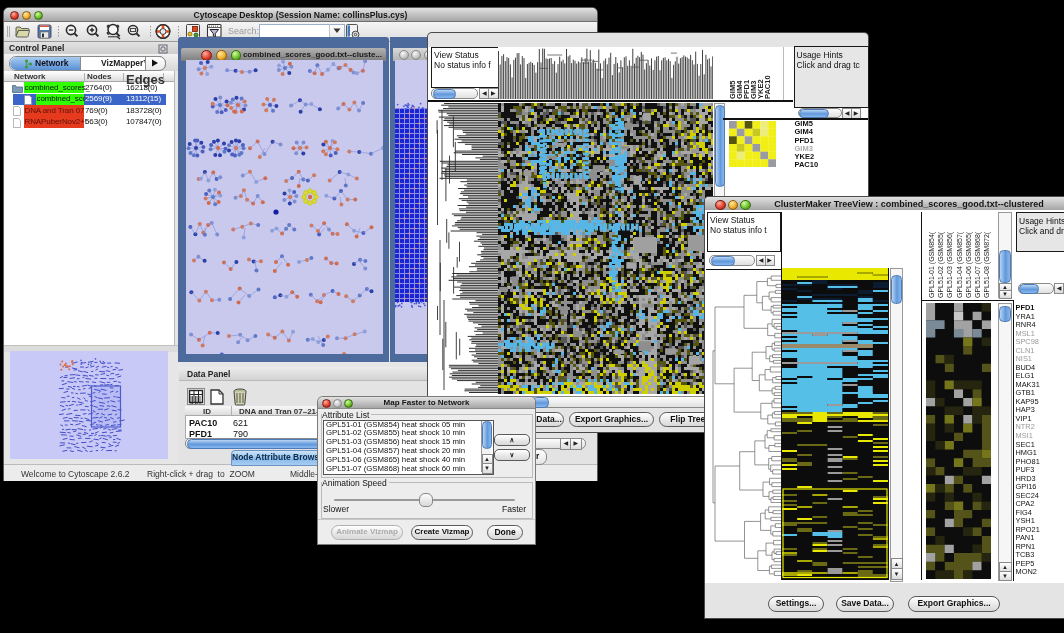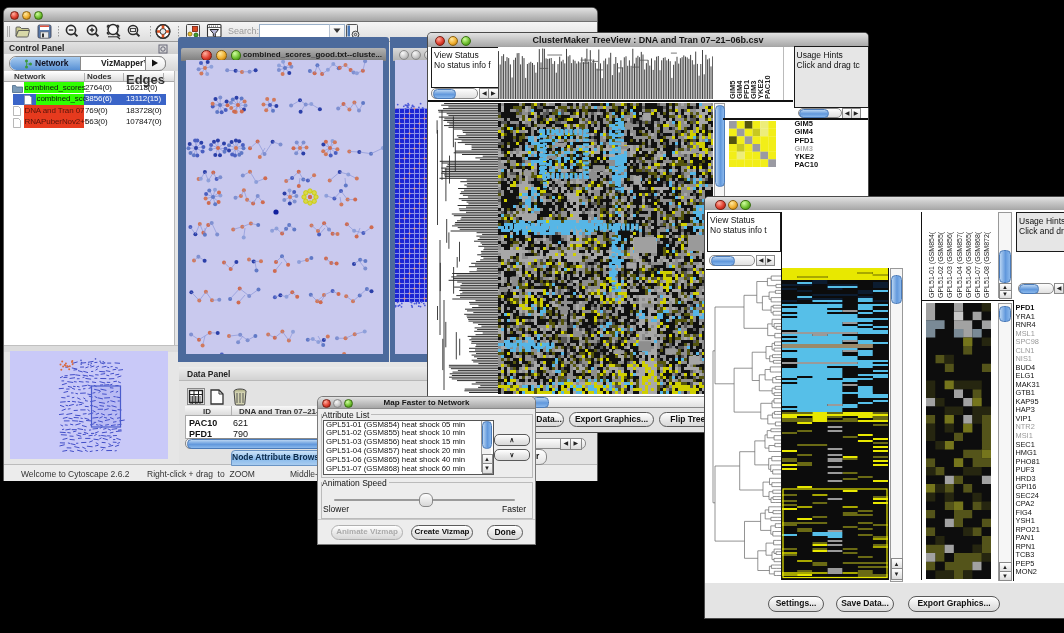--- a/index.html
+++ b/index.html
@@ -22,20 +22,21 @@
 svg{position:absolute;display:block}
 .rot{font-weight:bold;fill:#222}
 </style></head><body>
 <div id="page">
 
 <div class="ab" style="left:4px;top:8px;width:593px;height:472px;background:#e6e6e6;border-radius:5px 5px 0 0;box-shadow:0 0 0 1px #5a5a5a">
   <div class="tbar ab" style="left:0;top:0;width:593px;height:13px;border-radius:5px 5px 0 0;border-bottom:1px solid #6f6f6f">
     <div class="lt lr" style="left:6px;top:3px;width:7px;height:7px"></div>
     <div class="lt ly" style="left:18px;top:3px;width:7px;height:7px"></div>
     <div class="lt lg" style="left:30px;top:3px;width:7px;height:7px"></div>
+    <div class="ttl" style="top:2px;font-size:8.6px">Cytoscape Desktop (Session Name: collinsPlus.cys)</div>
   </div>
 
   <div class="ab" style="left:0;top:14px;width:593px;height:19px;background:linear-gradient(#f5f5f5,#dedede);border-bottom:1px solid #9a9a9a"></div>
   <svg style="left:0;top:14px" width="400" height="19" viewBox="0 0 400 19">
     <g stroke="#aaa" stroke-width="1">
           <path d="M3.5 4v11M5.5 4v11"></path>
         </g>
     <g transform="translate(11,2)">
           <path d="M1 12 L1 4 Q1 3 2 3 L5 3 L6.5 4.5 L13 4.5 Q14 4.5 14 5.5 L14 6.5 L3.5 6.5 Z" fill="#c9c98e" stroke="#555" stroke-width="0.9"></path>
           <path d="M3.5 6.5 L14.5 6.5 L13 12.5 Q12.8 13 12 13 L2 13 Q1 13 1.2 12 Z" fill="#d8d8a8" stroke="#555" stroke-width="0.9"></path>
@@ -147,21 +148,21 @@
     <span style="position:absolute;left:20.5px;top:0.5px">combined_scores_</span>
     <span style="position:absolute;left:81px;top:0.5px">2764(0)</span>
     <span style="position:absolute;left:122px;top:0.5px">16218(0)</span>
   </div>
   <div class="ab" style="left:8.5px;top:85.5px;width:153px;height:11.5px;background:#3a64c8;font-size:8px;letter-spacing:-0.1px;color:#fff">
     <svg style="left:11px;top:1px" width="8" height="10" viewBox="0 0 8 10">
           <path d="M0.5 9.5v-9h5l2 2v7Z" fill="#fff" stroke="#889" stroke-width="0.7"></path>
         </svg>
     <div class="ab" style="left:23px;top:0.2px;width:48.2px;height:11px;background:#2fff00"></div>
     <span style="position:absolute;left:24px;top:0.5px;color:#111">combined_sco</span>
-    <span style="position:absolute;left:72.5px;top:0.5px">3856(6)</span>
+    <span style="position:absolute;left:72.5px;top:0.5px">2569(9)</span>
     <span style="position:absolute;left:113.5px;top:0.5px">13112(15)</span>
   </div>
   <div class="ab" style="left:0;top:97px;width:152px;height:11.5px;font-size:8px;letter-spacing:-0.1px;color:#111">
     <svg style="left:9px;top:1px" width="8" height="10" viewBox="0 0 8 10">
           <path d="M0.5 9.5v-9h5l2 2v7Z" fill="#fff" stroke="#999" stroke-width="0.7"></path>
         </svg>
     <div class="ab" style="left:19.5px;top:0;width:60px;height:11.5px;background:#e63a1e"></div>
     <span style="position:absolute;left:20.5px;top:0.5px;color:#58140a">DNA and Tran 07</span>
     <span style="position:absolute;left:81px;top:0.5px">769(0)</span>
     <span style="position:absolute;left:122px;top:0.5px">183728(0)</span>
@@ -1240,26 +1241,20 @@
         <circle cx="406.2" cy="105.3" r="0.9" fill="#4a58d8"></circle>
         <circle cx="407.4" cy="105.5" r="0.9" fill="#4a58d8"></circle>
         <circle cx="418.9" cy="302.8" r="0.9" fill="#4a58d8"></circle>
         <circle cx="401.8" cy="303.4" r="0.9" fill="#4a58d8"></circle>
         <circle cx="418.9" cy="107.3" r="0.9" fill="#4a58d8"></circle>
         <circle cx="416.6" cy="302.3" r="0.9" fill="#4a58d8"></circle>
       </svg>
 </div>
 
 <div class="ab" style="left:428px;top:33px;width:440px;height:399px;background:#e4e4e4;border-radius:4px 4px 0 0;box-shadow:0 0 0 1px #4a4a4a">
-  <div class="tbar ab" style="left:0;top:0;width:440px;height:13.5px;border-radius:4px 4px 0 0;border-bottom:1px solid #6f6f6f">
-    <div class="lt lr" style="left:6.5px;top:2.5px;width:8.5px;height:8.5px"></div>
-    <div class="lt ly" style="left:19.5px;top:2.5px;width:8.5px;height:8.5px"></div>
-    <div class="lt lg" style="left:32.5px;top:2.5px;width:8.5px;height:8.5px"></div>
-    <div class="ttl" style="top:2px;font-size:9px">ClusterMaker TreeView : DNA and Tran 07–21–06b.csv</div>
-  </div>
   <div class="ab" style="left:0;top:14px;width:440px;height:360px;background:#fff"></div>
 
   <div class="wbox" style="left:3px;top:14px;width:66px;height:39px">
     <span style="position:absolute;left:2px;top:2px;font-size:8.5px">View Status</span>
     <span style="position:absolute;left:2px;top:12px;font-size:8.5px;white-space:nowrap">No status info f</span>
   </div>
   <div class="pill" style="left:3px;top:54.5px;width:45px;height:9px"></div>
   <div class="thumb" style="left:4.5px;top:55.5px;width:21px;height:8px"></div>
   <div class="sbtn" style="left:51px;top:54.5px;width:8.5px;height:9.5px;line-height:9.5px">◀</div>
   <div class="sbtn" style="left:60px;top:54.5px;width:8.5px;height:9.5px;line-height:9.5px">▶</div>
@@ -1393,20 +1388,21 @@
   <div class="btn" style="left:84px;top:379px;width:50px;height:13px;line-height:12px">Save Data...</div>
   <div class="btn" style="left:141px;top:379px;width:83px;height:13px;line-height:12px">Export Graphics...</div>
   <div class="btn" style="left:231px;top:379px;width:84px;height:13px;line-height:12px">Flip Tree Nodes</div>
 </div>
 
 <div class="ab" style="left:705px;top:197px;width:367px;height:421px;background:#e4e4e4;border-radius:4px 4px 0 0;box-shadow:0 0 0 1px #4a4a4a">
   <div class="tbar ab" style="left:0;top:0;width:367px;height:13px;border-radius:4px 0 0 0;border-bottom:1px solid #6f6f6f">
     <div class="lt lr" style="left:10px;top:2.5px;width:8.5px;height:8.5px"></div>
     <div class="lt ly" style="left:22.5px;top:2.5px;width:8.5px;height:8.5px"></div>
     <div class="lt lg" style="left:35px;top:2.5px;width:8.5px;height:8.5px"></div>
+    <div class="ab" style="left:48px;top:1.5px;width:312px;text-align:center;font-weight:bold;font-size:9px;color:#151515;white-space:nowrap">ClusterMaker TreeView : combined_scores_good.txt--clustered</div>
   </div>
   <div class="ab" style="left:0;top:13px;width:367px;height:373px;background:#fff"></div>
 
   <div class="wbox" style="left:2px;top:15px;width:72px;height:38px">
     <span style="position:absolute;left:2px;top:2px;font-size:8.5px">View Status</span>
     <span style="position:absolute;left:2px;top:12px;font-size:8.5px;white-space:nowrap">No status info t</span>
   </div>
   <div class="pill" style="left:4px;top:58px;width:44px;height:9px"></div>
   <div class="thumb" style="left:6px;top:59px;width:22px;height:8px"></div>
   <div class="sbtn" style="left:51px;top:58px;width:8px;height:9px;line-height:9px">◀</div>

